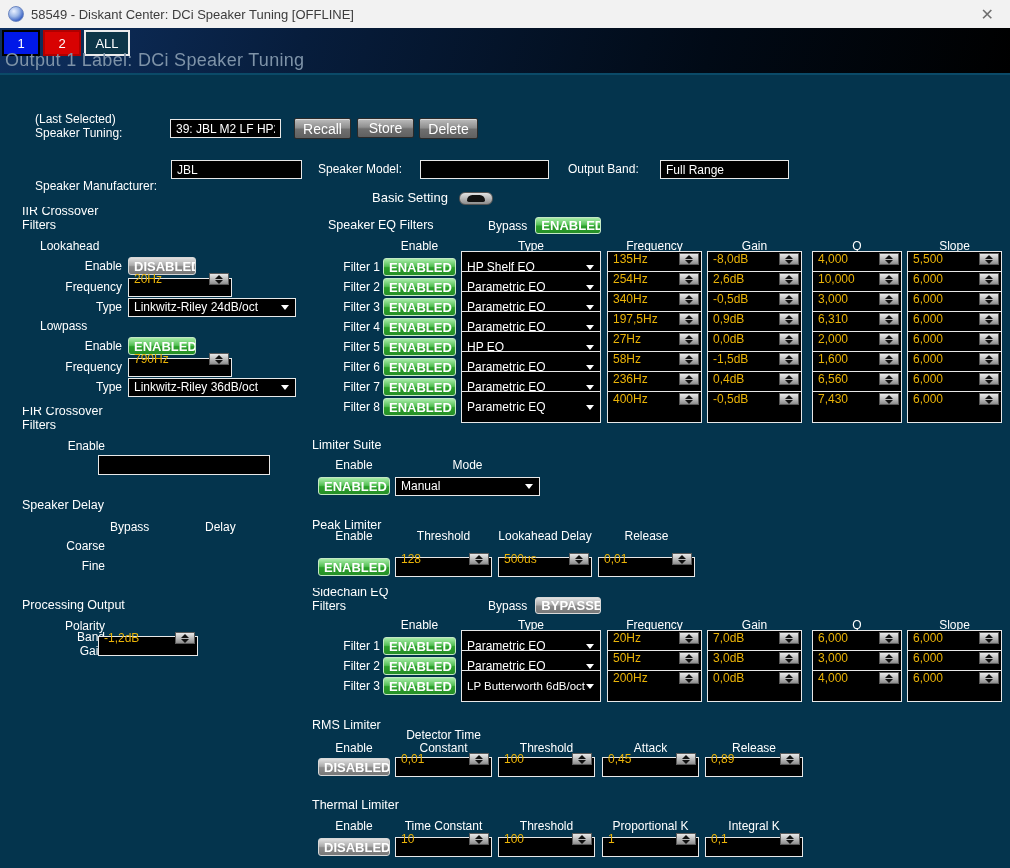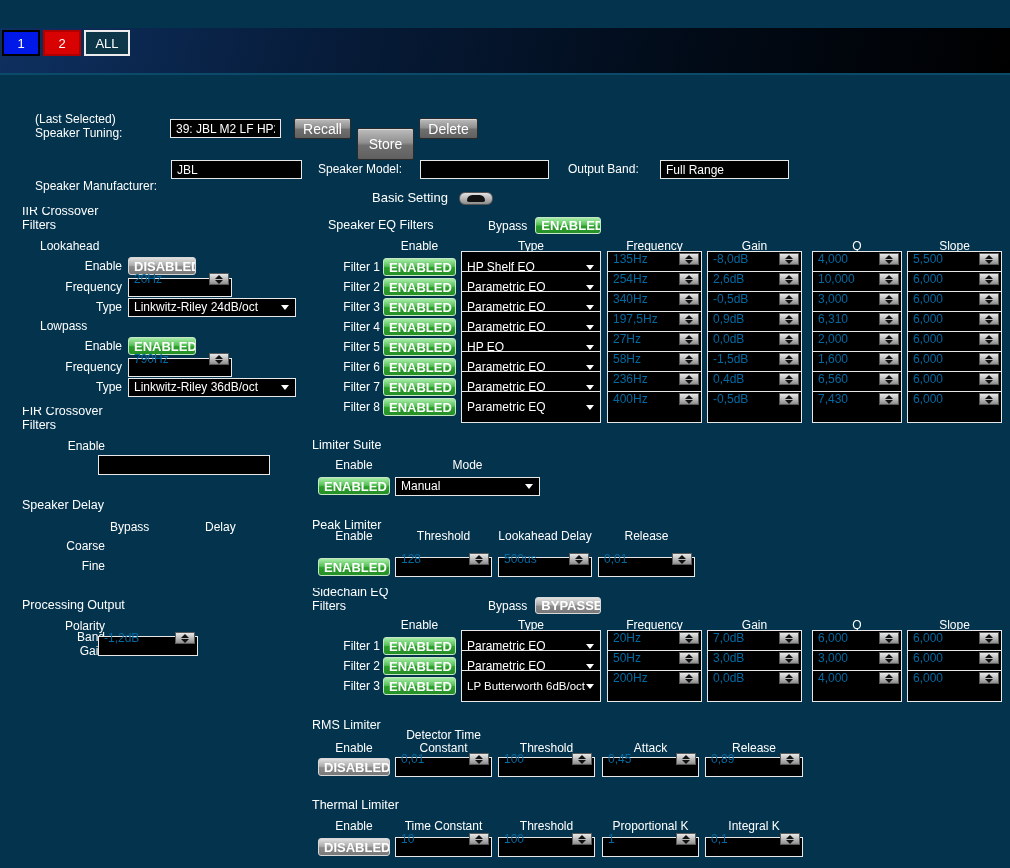--- a/index.html
+++ b/index.html
@@ -23,21 +23,21 @@
   .tab.red{background:#d80202;border:2px solid #b00000;}
   .tab.teal{background:#0d3648;border:2px solid #ececec;padding:0 6px;}
   .bandtitle{position:absolute;left:5px;bottom:2px;font-size:18px;color:#7e93a8;letter-spacing:.3px;}
   
   .main{position:absolute;top:73px;left:0;width:1010px;height:795px;border-top:2px solid #0b4a68;box-sizing:border-box;}
   .lb{color:#fff;font-size:12px;line-height:14px;}
   .abs{position:absolute;}
   .fld{background:#000;border:1px solid #e8e8e8;color:#fff;font-size:12px;
        display:flex;align-items:center;padding:0 5px;box-sizing:border-box;}
   input.fld{font-family:"Liberation Sans",sans-serif;outline:none;display:block;padding:0 5px;}
-  .spinfld{background:#000;border:1px solid #e8e8e8;color:#0369a1;font-size:12px;
+  .spinfld{background:#000;border:1px solid #e8e8e8;color:#eab308;font-size:12px;
            display:flex;align-items:center;justify-content:space-between;
            padding:0 2px 16px 5px;box-sizing:border-box;}
   .spin{width:20px;height:12px;flex:0 0 auto;box-sizing:border-box;border:1px solid #5a5a5a;
         background:linear-gradient(#e9e9e9,#8f8f8f);display:flex;flex-direction:column;
         align-items:center;justify-content:center;gap:1px;}
   .tU{width:0;height:0;border-left:4px solid transparent;border-right:4px solid transparent;border-bottom:4px solid #101010;}
   .tD{width:0;height:0;border-left:4px solid transparent;border-right:4px solid transparent;border-top:4px solid #101010;}
   .sel{background:#000;border:1px solid #e8e8e8;color:#fff;font-size:12px;
        display:flex;align-items:center;justify-content:space-between;
        padding:0 6px 0 5px;box-sizing:border-box;}
@@ -66,38 +66,44 @@
   .h18{height:32px}.h19{height:19px}.h20{height:20px}
   .hdrow{position:absolute;display:flex;align-items:flex-end;color:#fff;font-size:12px;line-height:13px;}
   .byp{position:absolute;display:flex;align-items:center;gap:8px;}
   .stbtn.bypb{height:17px;width:66px;}
 </style>
 </head>
 <body>
 
 <div class="app">
 
+  <div class="titlebar">
+    <span class="appicon"></span>
+    <span>58549 - Diskant Center: DCi Speaker Tuning [OFFLINE]</span>
+    <span class="closex">✕</span>
+  </div>
 
   <div class="band">
     <div class="tabs">
       <div class="tab blue">1</div>
       <div class="tab red">2</div>
       <div class="tab teal">ALL</div>
     </div>
+    <div class="bandtitle">Output 1 Label: DCi Speaker Tuning</div>
   </div>
 
   <div class="main">
 
     <div class="abs lb" style="left:35px;top:37px">
       <div>(Last Selected)</div>
         <div>Speaker Tuning:</div>
     </div>
     <input class="abs fld" style="left: 170px; top: 44px; width: 111px; height: 19px;" value="39: JBL M2 LF HP27">
     <div class="abs pbtn" style="left:294px;top:43px;width:57px;height:21px">Recall</div>
-    <div class="abs pbtn" style="left:357px;top:53px;width:57px;height:32px">Store</div>
+    <div class="abs pbtn" style="left:357px;top:43px;width:57px;height:20px">Store</div>
     <div class="abs pbtn" style="left:419px;top:43px;width:59px;height:21px">Delete</div>
 
     <div class="abs lb" style="left:35px;top:104px">Speaker Manufacturer:</div>
     <input class="abs fld" style="left: 171px; top: 85px; width: 131px; height: 19px;" value="JBL">
     <div class="abs lb" style="left:318px;top:87px">Speaker Model:</div>
     <input class="abs fld" style="left: 420px; top: 85px; width: 129px; height: 19px;" value="">
     <div class="abs lb" style="left:568px;top:87px">Output Band:</div>
     <input class="abs fld" style="left: 660px; top: 85px; width: 129px; height: 19px;" value="Full Range">
 
     <div class="abs lb" style="left:372px;top:116px;font-size:13px">Basic Setting</div>

